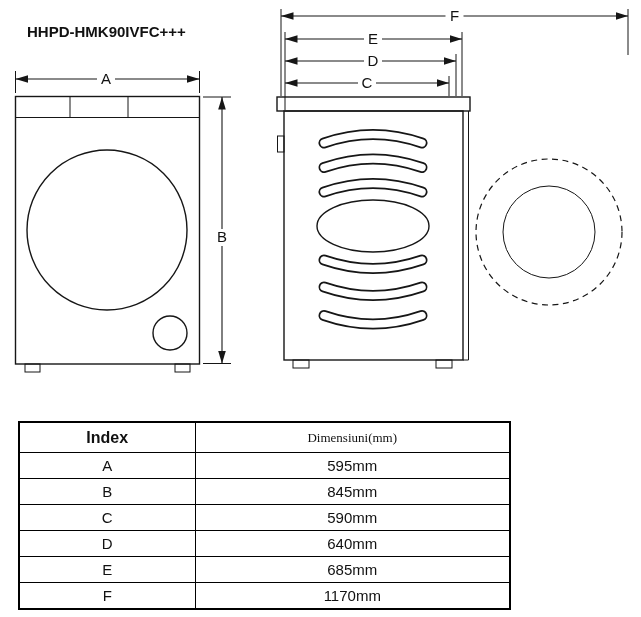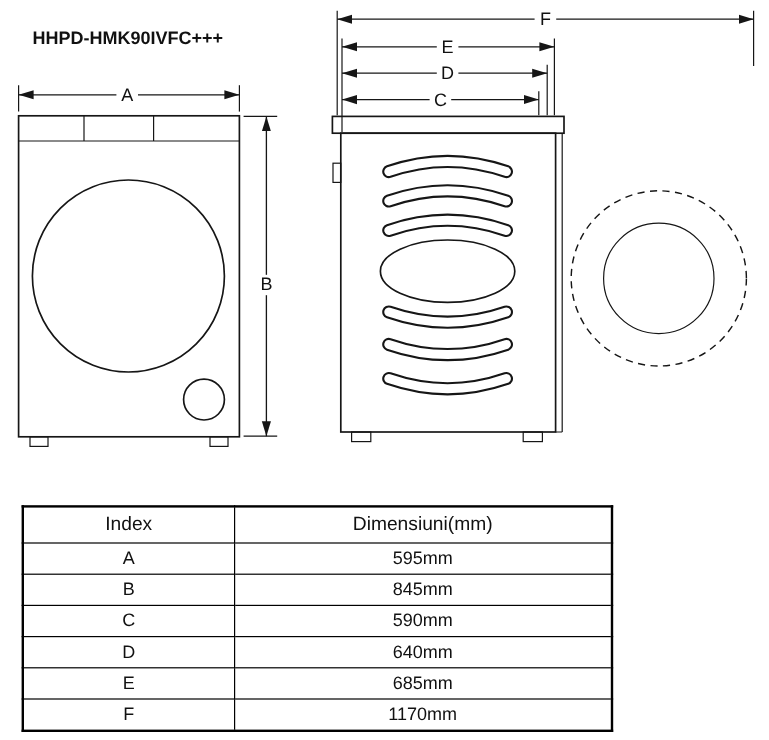--- a/index.html
+++ b/index.html
@@ -24,22 +24,22 @@
   .dim-table {
     position:absolute; left:18px; top:421px; width:491px;
     border-collapse:collapse; table-layout:fixed;
     border:2px solid #000;
   }
   .dim-table th, .dim-table td {
     border:1px solid #000; text-align:center; vertical-align:middle; padding:0;
   }
   .dim-table thead th { height:29px; }
   .dim-table tbody td { height:25px; }
-  .idx-header { font-family:"Liberation Sans", sans-serif; font-size:16px; font-weight:400; }
-  .dim-header { font-family:Liberation Sans, sans-serif; font-size:16px; font-weight:400; }
+  .idx-header { font-family:"Liberation Sans", sans-serif; font-size:16px; font-weight:700; }
+  .dim-header { font-family:Liberation Serif, serif; font-size:13px; font-weight:400; }
   .cell-index { font-family:"Liberation Sans", sans-serif; font-size:15px; font-weight:400; }
   .cell-value { font-family:Liberation Sans, sans-serif; font-size:15px; font-weight:400; }
 </style>
 </head>
 <body>
 
 <div class="page">
 
   <svg width="641" height="412" viewBox="0 0 641 412">
     <defs>

